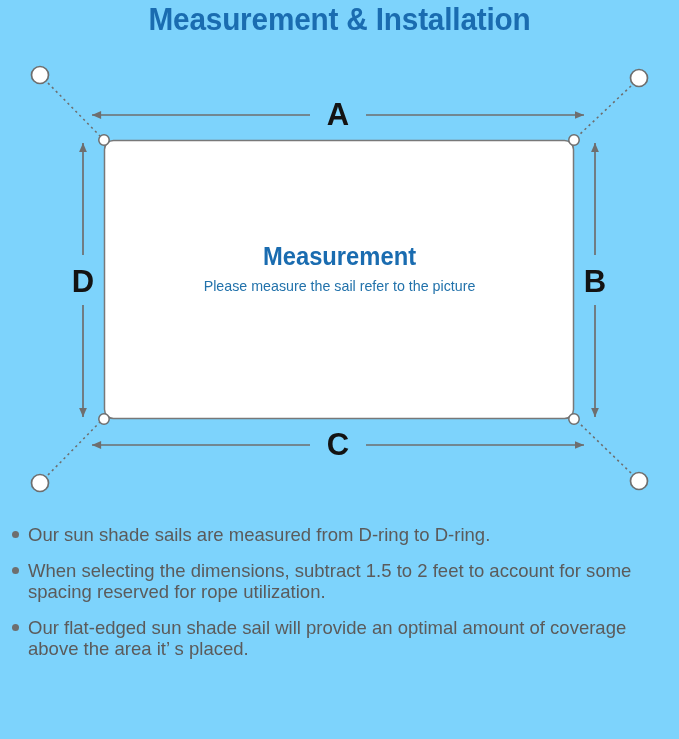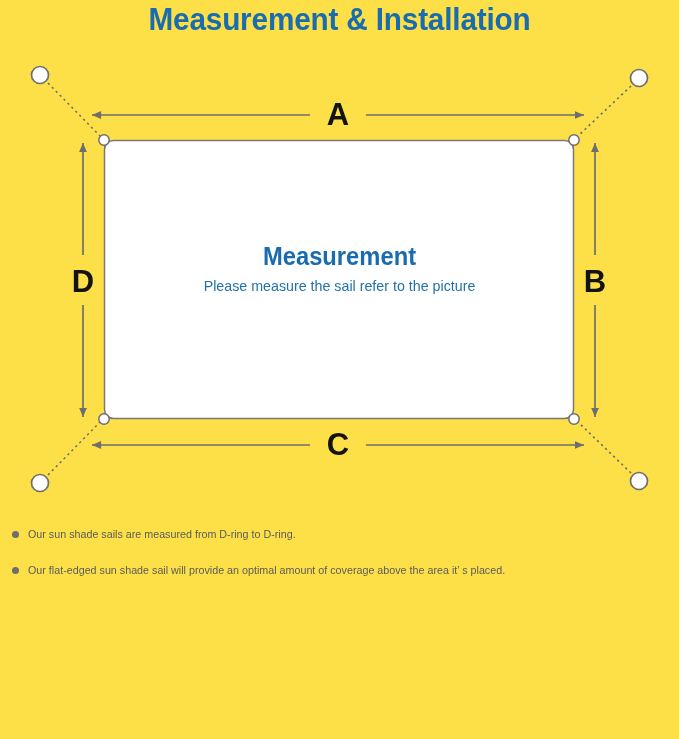--- a/index.html
+++ b/index.html
@@ -14,21 +14,21 @@
     overflow: hidden;
     font-family: "Liberation Sans", sans-serif;
     -webkit-font-smoothing: antialiased;
   }
 
   #page {
     position: absolute;
     left: 0; top: 0;
     width: 679px;
     height: 739px;
-    background: #fde047;
+    background: #7dd3fc;
   }
 
   
   .title {
     position: absolute;
     left: 0;
     top: 0;
     width: 679px;
     text-align: center;
     font-family: "Liberation Sans", sans-serif;
@@ -89,21 +89,21 @@
     left: 0;
     top: 524px;
     width: 679px;
   }
   .note {
     position: relative;
     padding-left: 28px;
     margin-bottom: 15px;
     color: #5b5b5b;
     font-family: "Liberation Sans", sans-serif;
-    font-size: 11px;
+    font-size: 19px;
     line-height: 21px;
     padding-right: 6px;
   }
   .note:last-child { margin-bottom: 16px; }
   .note .dot {
     position: absolute;
     left: 12px;
     top: 7px;
     width: 7px;
     height: 7px;
@@ -186,17 +186,21 @@
   <div class="sail-title">Measurement</div>
   <div class="sail-sub">Please measure the sail refer to the picture</div>
 
   <div class="notes">
     <div class="note">
       <span class="dot"></span>
       <span class="txt">Our sun shade sails are measured from D-ring to D-ring.</span>
     </div>
     <div class="note">
       <span class="dot"></span>
+      <span class="txt">When selecting the dimensions, subtract 1.5 to 2 feet to account for some spacing reserved for rope utilization.</span>
+    </div>
+    <div class="note">
+      <span class="dot"></span>
       <span class="txt">Our flat-edged sun shade sail will provide an optimal amount of coverage above the area it’ s placed.</span>
     </div>
   </div>
 
 </div>
 
 </body></html>

